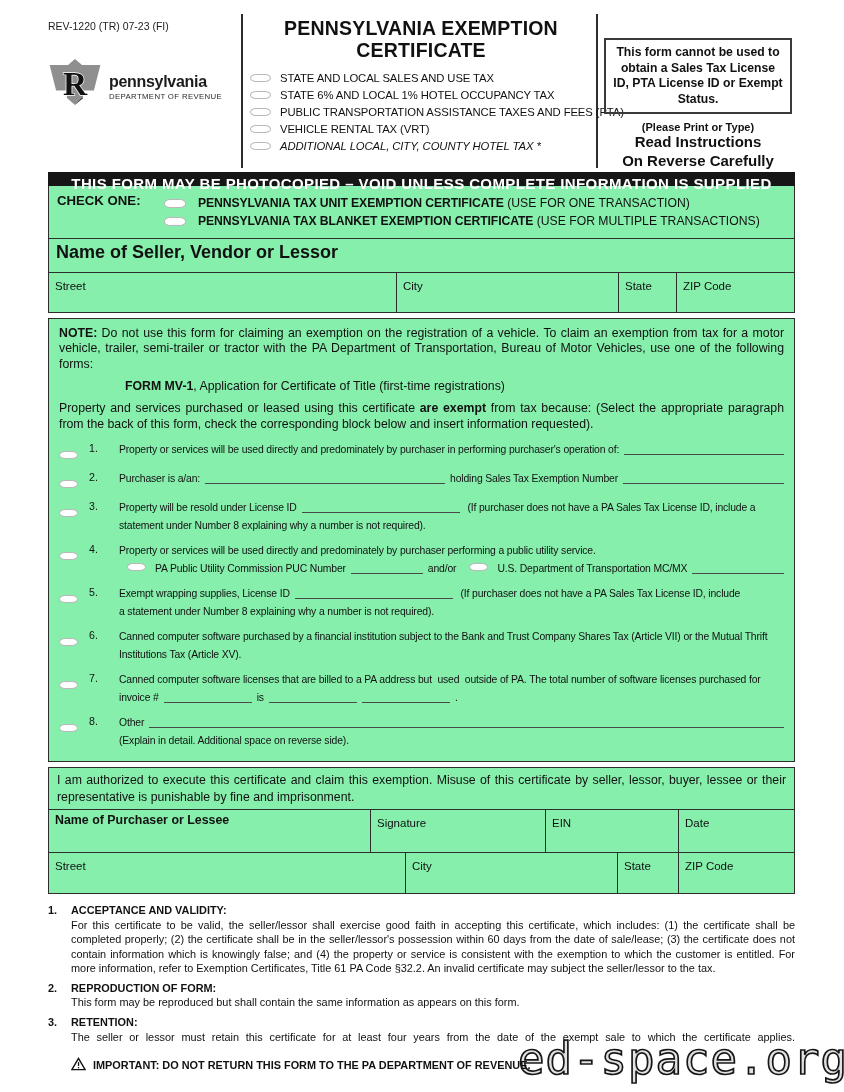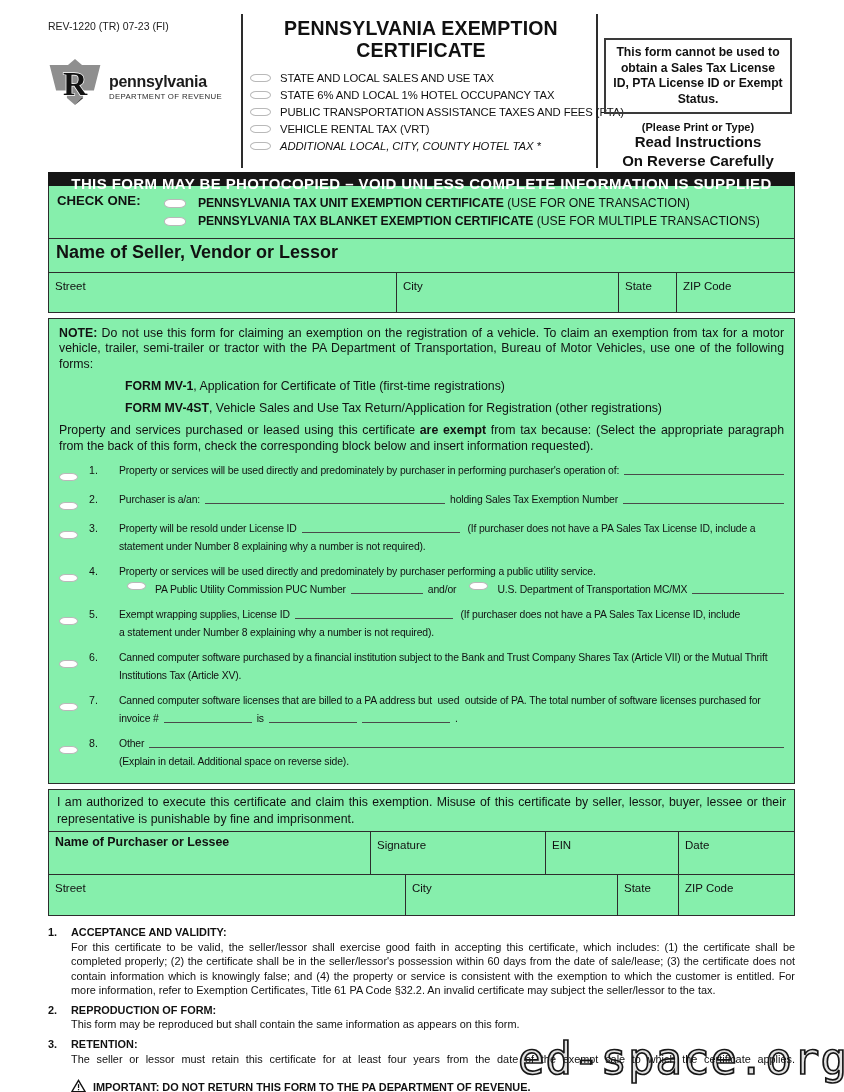--- a/index.html
+++ b/index.html
@@ -55,21 +55,21 @@
   .note-para { font-size:12.3px; line-height:1.26; text-align:justify; }
   .form-lines { margin:7px 0 0 66px; }
   .form-line { font-size:12.3px; margin-bottom:8px; }
   .exempt-para { font-size:12.3px; line-height:1.3; margin-top:2px; text-align:justify; }
   .items { margin-top:8px; }
   .item { display:flex; margin-bottom:7px; }
   .item-oval-col { width:30px; padding-top:4px; flex:none; }
   .item-oval { width:19px; height:8px; }
   .item-num { width:22px; flex:none; font-size:10.6px; padding-top:1px; }
   .item-lines { flex:1; min-width:0; }
-  .iline { display:flex; align-items:flex-start; gap:5px; min-height:16px; margin-bottom:2px;padding-left:8px; }
+  .iline { display:flex; align-items:center; gap:5px; min-height:16px; margin-bottom:2px;padding-left:8px; }
   .itxt { font-size:10.4px; letter-spacing:-0.15px; white-space:pre; line-height:15px; }
   .blank { height:12px; border-bottom:1.2px solid #4a4a4a; flex:none; }
   .blank.grow { flex:1 1 auto; }
   .sub-oval { width:19px; height:8px; margin:0 4px 2px 8px; }
 
   
   .auth-para { padding:4px 8px; font-size:12.3px; line-height:1.32; text-align:justify; }
   .p-row { border-top:1.4px solid #2d2d2d; display:flex; }
   .p-row .cell { padding:3px 6px; border-right:1.4px solid #2d2d2d; }
   .p-row .cell:last-child { border-right:none; }
@@ -182,21 +182,20 @@
       <div class="cell s-city"><span class="cell-label">City</span></div>
       <div class="cell s-state"><span class="cell-label">State</span></div>
       <div class="cell s-zip"><span class="cell-label">ZIP Code</span></div>
     </div>
   </section>
 
   <section class="fbox gap-top boxB">
     <p class="note-para"><b>NOTE:</b><span> Do not use this form for claiming an exemption on the registration of a vehicle. To claim an exemption from tax for a motor vehicle, trailer, semi-trailer or tractor with the PA Department of Transportation, Bureau of Motor Vehicles, use one of the following forms:</span></p>
     <div class="form-lines">
       <div class="form-line"><b>FORM MV-1</b><span>, Application for Certificate of Title (first-time registrations)</span></div>
-      <div class="form-line"><b>FORM MV-4ST</b><span>, Vehicle Sales and Use Tax Return/Application for Registration (other registrations)</span></div>
     </div>
     <p class="exempt-para"><span>Property and services purchased or leased using this certificate </span><b>are exempt</b><span> from tax because: (Select the appropriate paragraph from the back of this form, check the corresponding block below and insert information requested).</span></p>
     <div class="items" id="items-list">
         <div class="item">
           <div class="item-oval-col"><span class="oval item-oval"></span></div>
           <div class="item-num">1.</div>
           <div class="item-lines">
             <div class="iline">
               <span class="itxt">Property or services will be used directly and predominately by purchaser in performing purchaser's operation of:</span>
               <span class="blank grow"></span>

